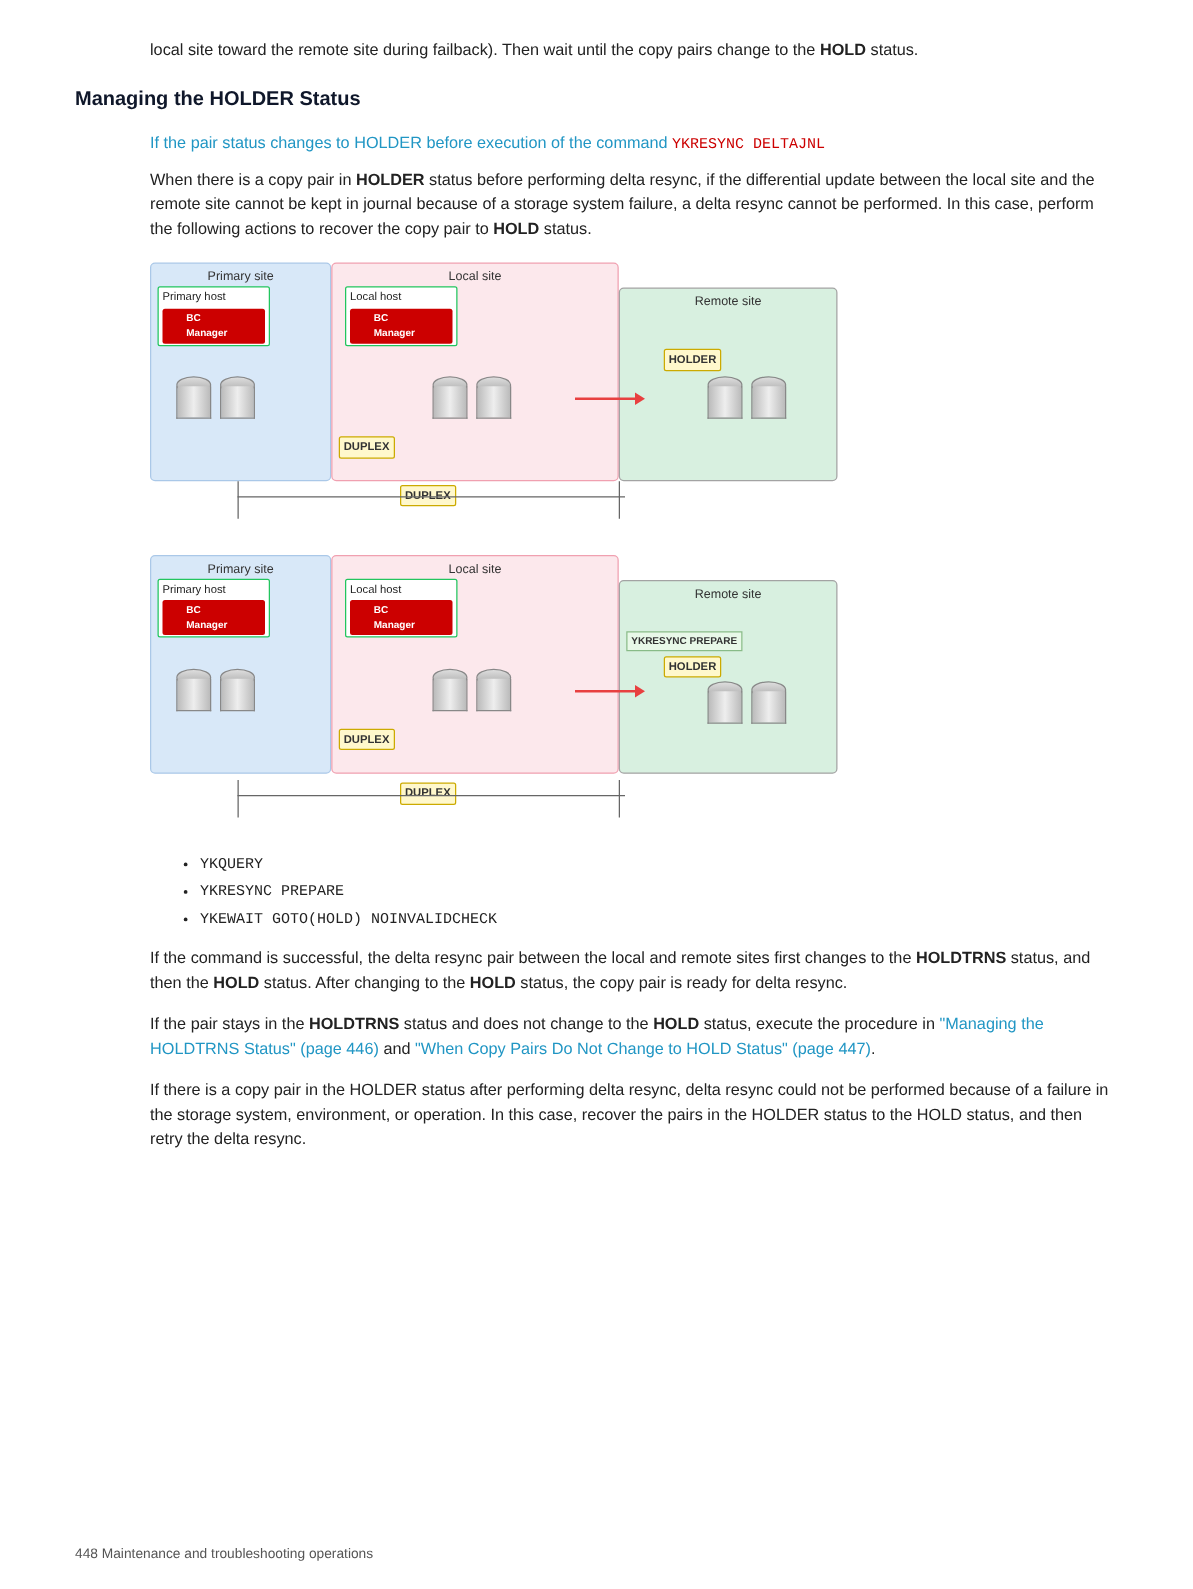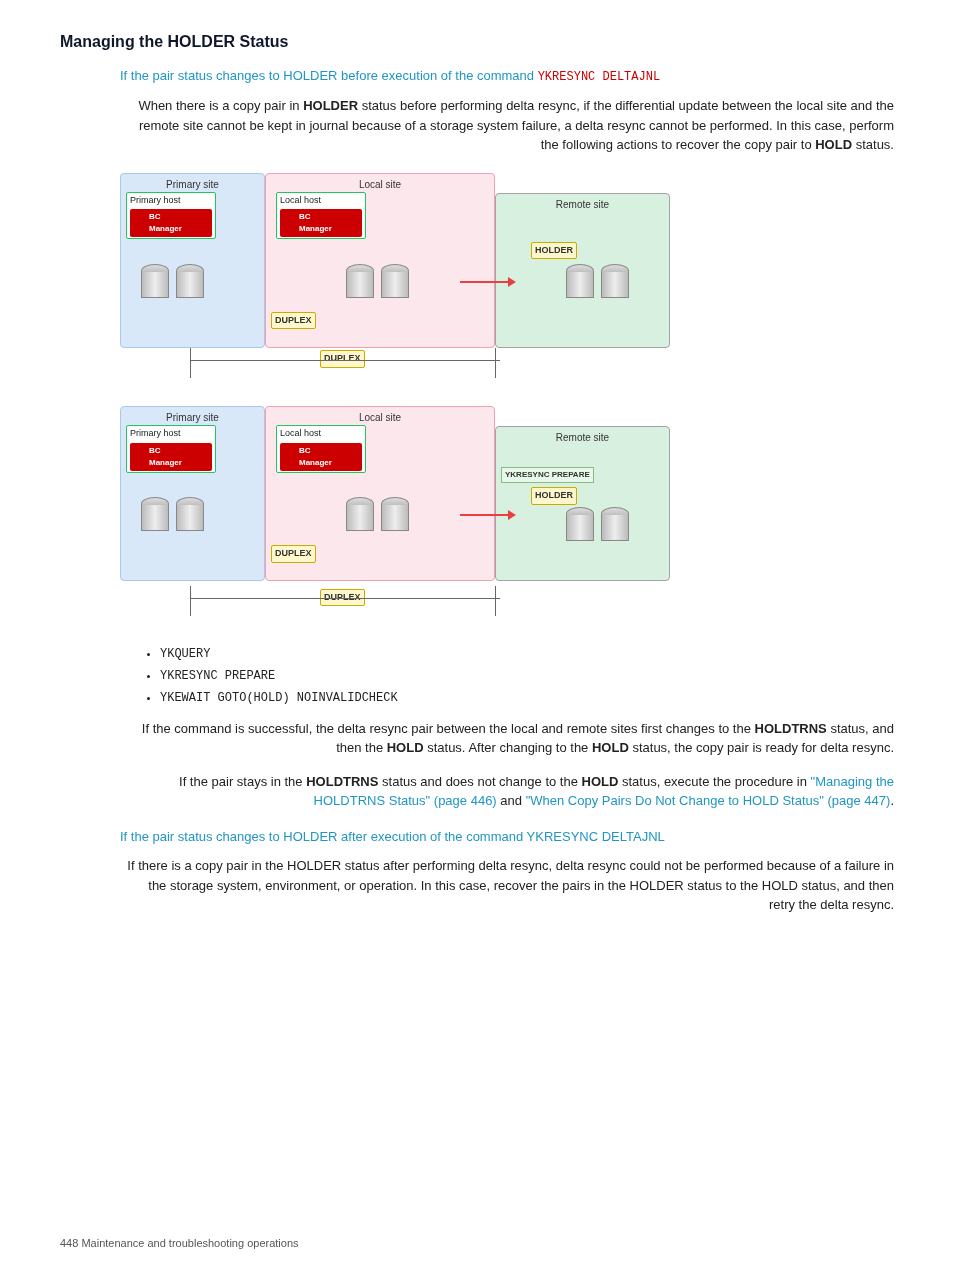--- a/index.html
+++ b/index.html
@@ -28,21 +28,20 @@
     }
     .subsection-title {
       color: #2196c4;
       font-size: 13px;
       margin-bottom: 10px;
       padding-left: 60px;
     }
     .body-text {
       padding-left: 60px;
       margin-bottom: 14px;
-      text-align: right;
     }
     code, .mono {
       font-family: 'Courier New', Courier, monospace;
       font-size: 12px;
       color: #c00;
     }
     .bold { font-weight: bold; }
     .diagram-container {
       margin: 18px auto 18px auto;
       padding-left: 60px;
@@ -187,20 +186,23 @@
       background: #e8f8e8;
       border: 1px solid #88bb88;
       padding: 1px 3px;
     }
   </style>
 </head>
 <body>
 
 <div class="page">
 
+  <div class="intro-text">
+    <span>local site toward the remote site during failback). Then wait until the copy pairs change to the </span><span class="bold">HOLD</span><span> status.</span>
+  </div>
 
   <div class="section-title">Managing the HOLDER Status</div>
 
   <div class="subsection-title">
     <span>If the pair status changes to HOLDER before execution of the command </span><span class="mono">YKRESYNC DELTAJNL</span>
   </div>
 
   <div class="body-text">
     <span>When there is a copy pair in </span><span class="bold">HOLDER</span><span> status before performing delta resync, if the differential update between the local site and the remote site cannot be kept in journal because of a storage system failure, a delta resync cannot be performed. In this case, perform the following actions to recover the copy pair to </span><span class="bold">HOLD</span><span> status.</span>
   </div>
@@ -349,19 +351,18 @@
   </ul>
 
   <div class="body-text">
     <span>If the command is successful, the delta resync pair between the local and remote sites first changes to the </span><span class="bold">HOLDTRNS</span><span> status, and then the </span><span class="bold">HOLD</span><span> status. After changing to the </span><span class="bold">HOLD</span><span> status, the copy pair is ready for delta resync.</span>
   </div>
 
   <div class="body-text">
     <span>If the pair stays in the </span><span class="bold">HOLDTRNS</span><span> status and does not change to the </span><span class="bold">HOLD</span><span> status, execute the procedure in </span><a class="link-text" href="#">"Managing the HOLDTRNS Status" (page 446)</a><span> and </span><a class="link-text" href="#">"When Copy Pairs Do Not Change to HOLD Status" (page 447)</a><span>.</span>
   </div>
 
-  <div class="subsection-title" style="margin-top:16px;">If the pair status changes to HOLDER after execution of the command YKRESYNC DELTAJNL</div>
 
   <div class="body-text">If there is a copy pair in the HOLDER status after performing delta resync, delta resync could not be performed because of a failure in the storage system, environment, or operation. In this case, recover the pairs in the HOLDER status to the HOLD status, and then retry the delta resync.</div>
 
   <div class="footer">448  Maintenance and troubleshooting operations</div>
 
 </div>
 
 </body></html>

